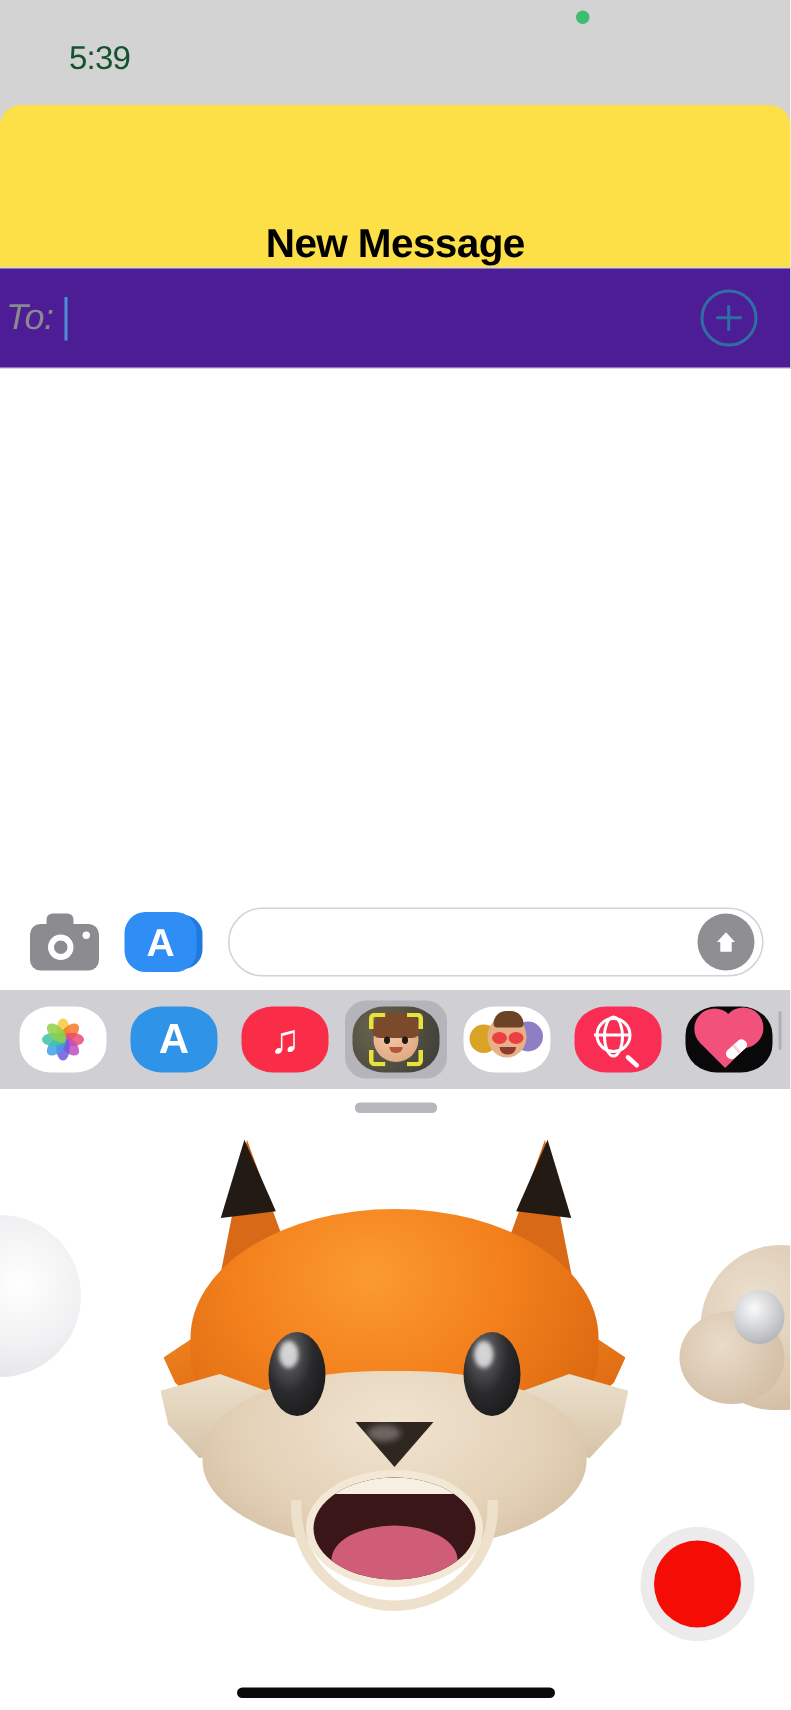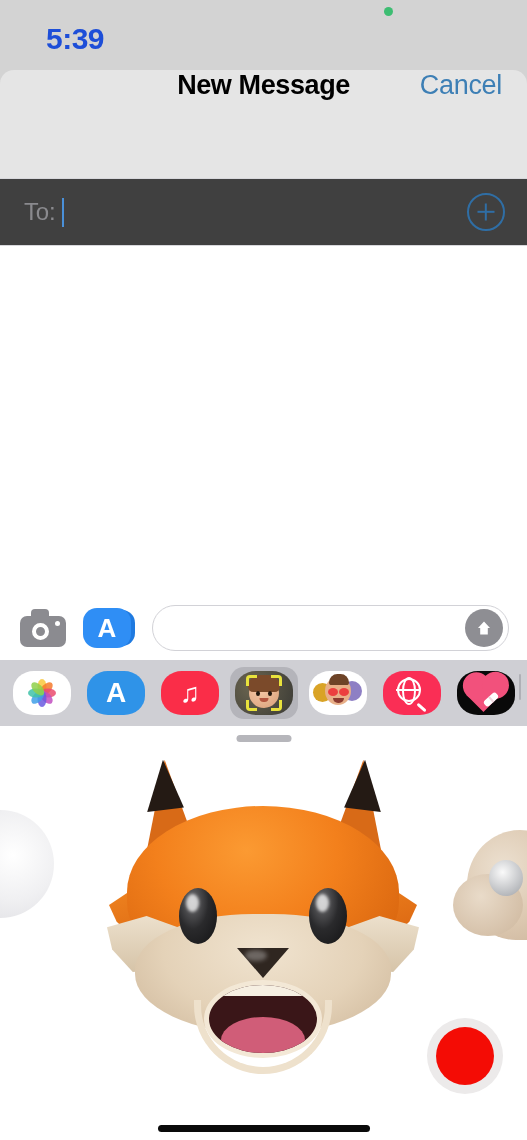--- a/index.html
+++ b/index.html
@@ -15,23 +15,23 @@
   .status-bar {
     height:70px;
     background:#d3d3d3;
     display:flex;
     align-items:center;
     justify-content:space-between;
     padding:0 34px 0 46px;
     position:relative;
   }
   .status-time {
-    font-size:30px;
-    font-weight:700;
-    color:#1d4ed8;
+    font-size:22px;
+    font-weight:400;
+    color:#14532d;
     letter-spacing:-0.5px;
     margin-top:8px;
   }
   .status-right {
     display:flex;
     align-items:center;
     gap:9px;
     margin-top:8px;
   }
   .green-dot {
@@ -61,51 +61,52 @@
   .battery-tip {
     position:absolute; right:-4px; top:6px;
     width:3px; height:8px;
     background:#8d8d8d;
     border-radius:0 2px 2px 0;
   }
 
   
   .nav-wrap { background:#d3d3d3; padding-bottom:0; }
   .nav-bar {
-    background:#e5e5e5;
+    background:#fde047;
     border-radius:14px 14px 0 0;
     height:108px;
     display:flex;
-    align-items:flex-start;
+    align-items:flex-end;
     justify-content:center;
     position:relative;
   }
   .nav-title {
     font-size:27px;
     font-weight:700;
     color:#000;
     letter-spacing:-0.4px;
   }
   .nav-cancel {
     position:absolute;
     right:25px;
     font-size:27px;
     color:#3d7fb5;
     letter-spacing:-0.3px;
   }
 
   
   .to-row {
     height:68px;
-    background:#404040;
+    background:#4c1d95;
     border-top:1px solid #d8d8dc;
     border-bottom:1px solid #d8d8dc;
     display:flex;
     align-items:center;
-    padding:0 22px 0 24px;
+    padding:0 22px 0 4px;
+    font-style:italic;
   }
   .to-label { font-size:24px; color:#8a8a8e; letter-spacing:-0.2px; }
   .to-caret {
     width:2px; height:29px;
     background:#4a90d9;
     margin-left:7px;
   }
   .to-input { flex:1; }
   .add-contact {
     width:38px; height:38px;
@@ -534,21 +535,20 @@
 <body>
 
 <div class="status-bar">
   <div class="green-dot"></div>
   <div class="status-time">5:39</div>
 </div>
 
 <div class="nav-wrap">
   <div class="nav-bar">
     <div class="nav-title">New Message</div>
-    <div class="nav-cancel">Cancel</div>
   </div>
 </div>
 
 <div class="to-row">
   <div class="to-label">To:</div>
   <div class="to-caret"></div>
   <div class="to-input" placeholder=""></div>
   <div class="add-contact"></div>
 </div>
 

